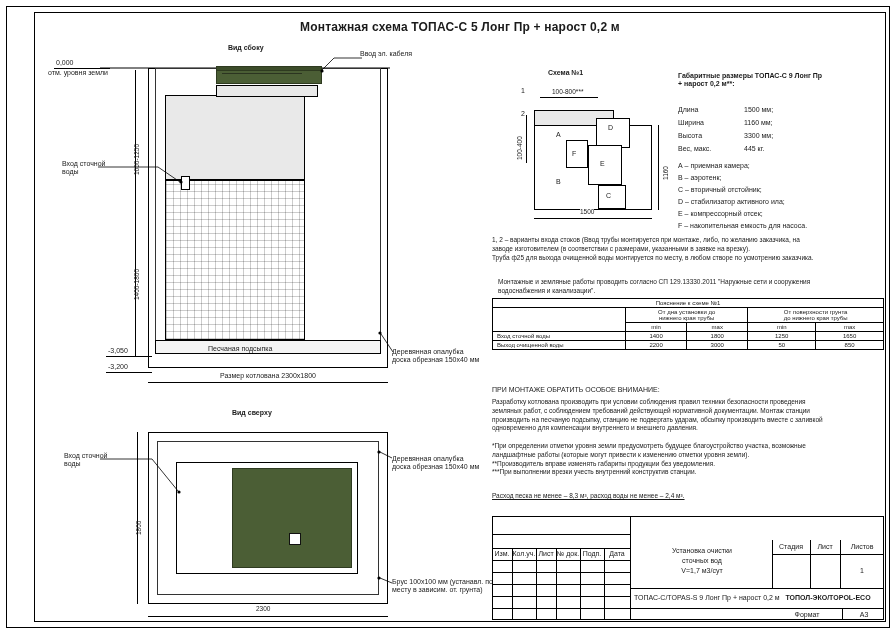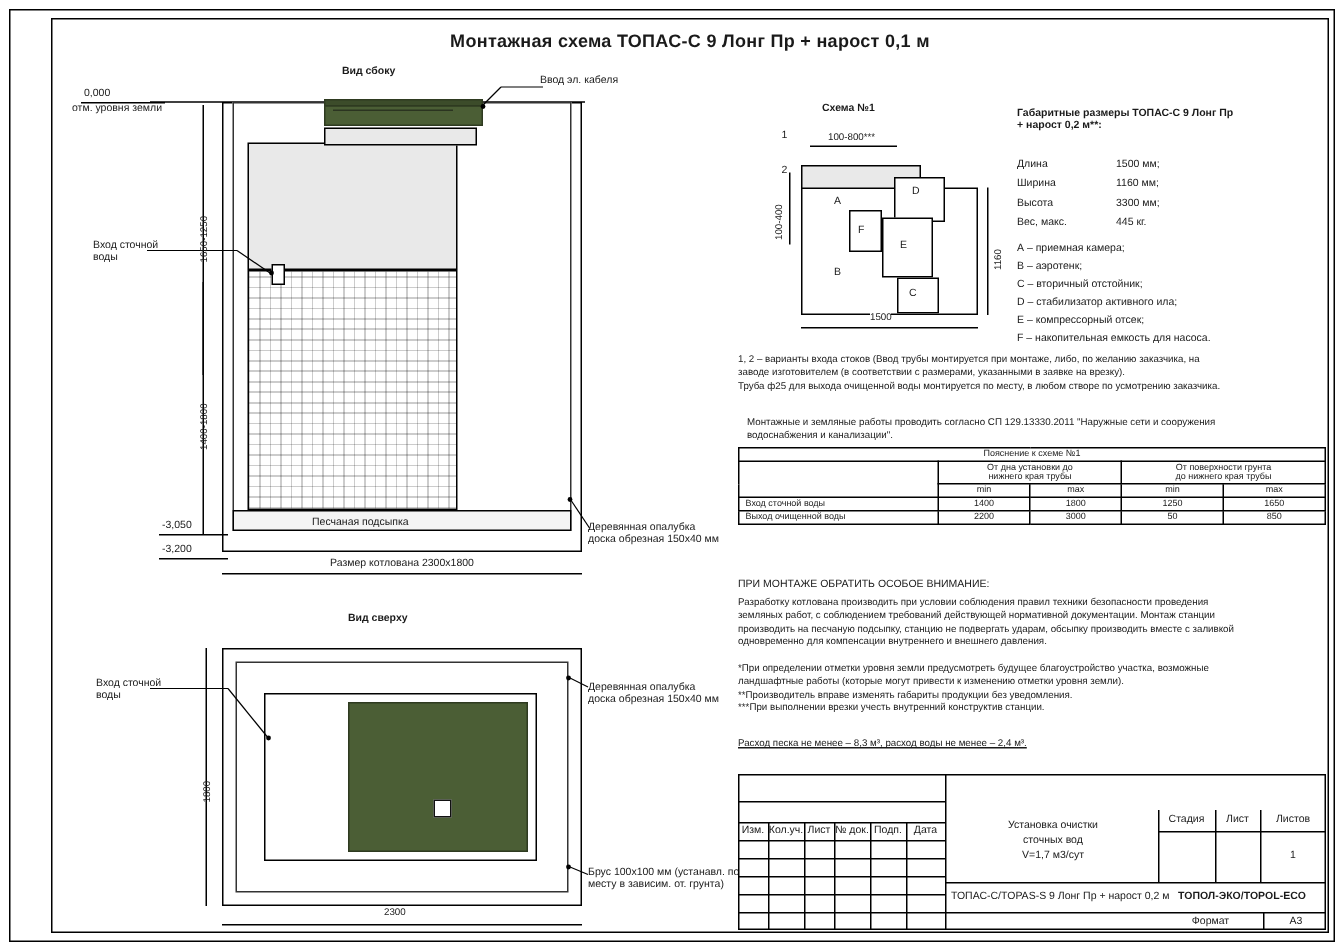--- a/index.html
+++ b/index.html
@@ -33,21 +33,21 @@
   svg{display:block;overflow:visible;}
 </style>
 </head>
 <body>
 
 <div id="sheet">
 
   <div class="frame-outer"></div>
   <div class="frame-inner"></div>
 
-  <div class="title">Монтажная схема ТОПАС-С 9 Лонг Пр + нарост 0,1 м</div>
+  <div class="title">Монтажная схема ТОПАС-С 5 Лонг Пр + нарост 0,2 м</div>
 
   <div class="lbl b" style="left:228px;top:44px;">Вид сбоку</div>
 
   <div class="lbl" style="left:56px;top:59px;">0,000</div>
   <div class="ln hln" style="left:54px;top:68px;width:56px;"></div>
   <div class="lbl" style="left:48px;top:69px;">отм. уровня земли</div>
 
   <svg class="sch" style="left:100px;top:62px;" width="290" height="12">
     <line x1="0" y1="6" x2="290" y2="6" stroke="#000" stroke-width="1"></line>
   </svg>

